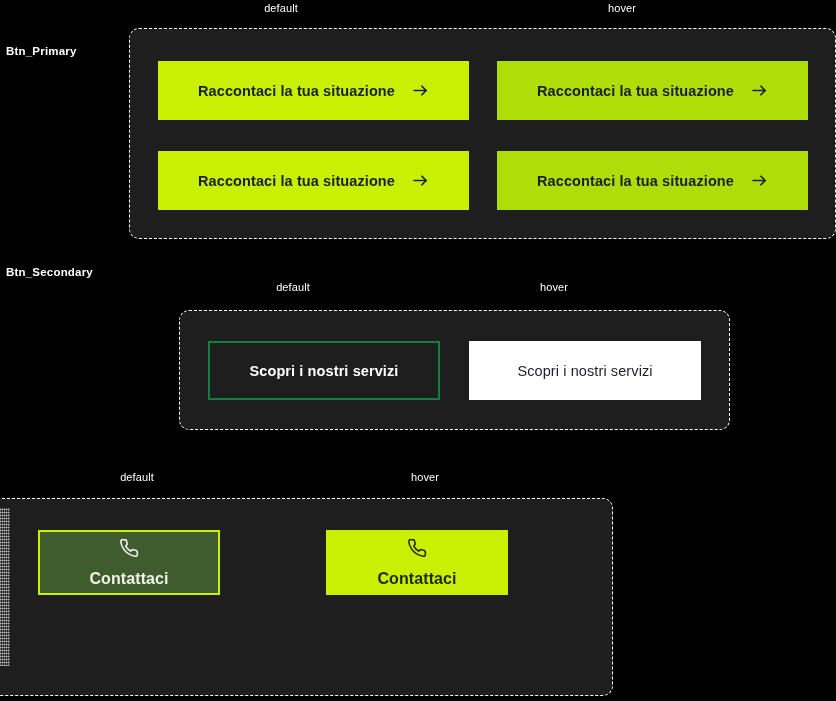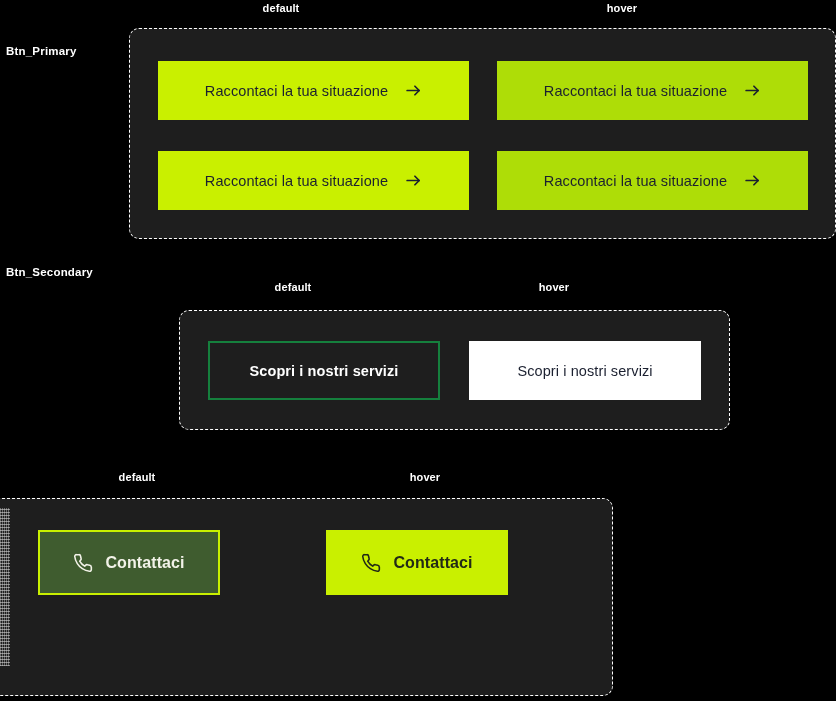--- a/index.html
+++ b/index.html
@@ -14,21 +14,21 @@
 
   body {
     font-family: "Liberation Sans", sans-serif;
     position: relative;
     color: #ffffff;
   }
 
   .col-label {
     position: absolute;
     font-size: 11px;
-    font-weight: 700;
+    font-weight: 400;
     color: #ffffff;
     letter-spacing: 0.1px;
     white-space: nowrap;
     text-align: center;
     transform: translateX(-50%);
   }
 
   .row-label {
     position: absolute;
     font-size: 11.5px;
@@ -54,21 +54,21 @@
     justify-content: center;
     white-space: nowrap;
     cursor: pointer;
     user-select: none;
   }
 
   .btn-primary {
     background: #c9f000;
     color: #1b2030;
     font-size: 14.5px;
-    font-weight: 400;
+    font-weight: 700;
     letter-spacing: 0.1px;
     gap: 17px;
     border: none;
   }
   .btn-primary.is-hover { background: #aedd07; }
 
   .btn-primary .arrow-ico {
     display: inline-block;
     width: 17px;
     height: 17px;
@@ -94,20 +94,21 @@
 
   
   .btn-contact {
     background: #3f5c2f;
     border: 2px solid #c9f000;
     color: #f2f2e8;
     font-size: 16px;
     font-weight: 700;
     letter-spacing: 0.1px;
     gap: 12px;
+    flex-direction: column;
   }
   .btn-contact.is-hover {
     background: #c9f000;
     border-color: #c9f000;
     color: #222a16;
   }
   .btn-contact .phone-ico {
     display: inline-block;
     width: 20px;
     height: 20px;

